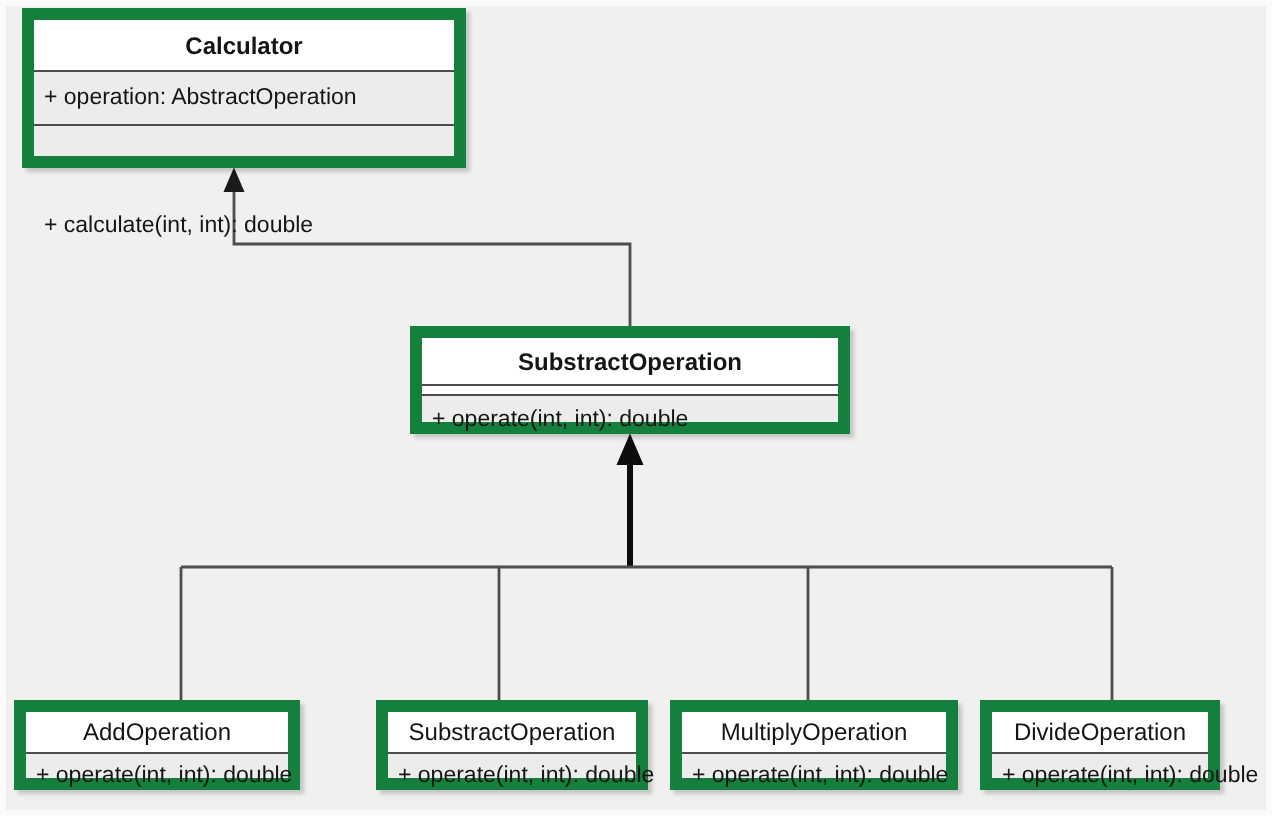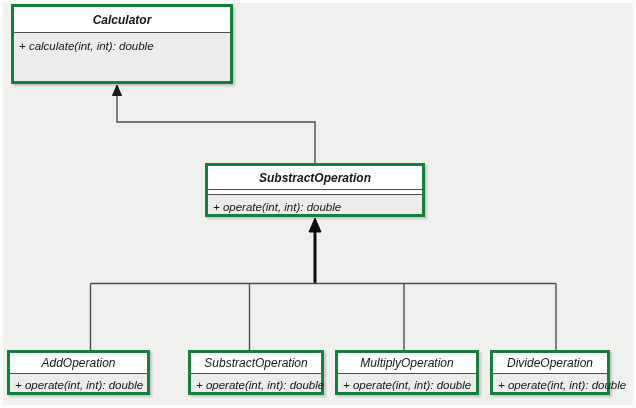--- a/index.html
+++ b/index.html
@@ -13,24 +13,23 @@
     border:3px solid #fbfbfa;background:#f0f0ee;
   }
   .wires{position:absolute;left:0;top:0;width:630px;height:402px;pointer-events:none;}
   .wires .thin{stroke:#4d4d4d;stroke-width:1.4;fill:none;}
   .wires .thick{stroke:#0d0d0d;stroke-width:3;fill:none;}
   .wires .head-thin{fill:#1a1a1a;stroke:#1a1a1a;stroke-width:1;}
   .wires .head-thick{fill:#0d0d0d;stroke:#0d0d0d;stroke-width:1;}
 
   .uml-class{
     position:absolute;box-sizing:border-box;
-    border:3px solid #15803d;background:#ececea;
+    border:6px solid #15803d;background:#ececea;
     box-shadow:2px 2px 2px rgba(0,0,0,0.18);
     color:#151515;
-    font-style:italic;
   }
   .uml-class .title{
     background:#ffffff;border-bottom:1px solid #4d4d4d;
     display:flex;align-items:center;justify-content:center;
     font-size:12px;box-sizing:border-box;
   }
   .uml-class .title.bold{font-weight:bold;}
   .uml-class .spacer{
     background:#ffffff;border-bottom:1px solid #4d4d4d;box-sizing:border-box;
   }
@@ -38,21 +37,21 @@
     display:flex;align-items:center;
     font-size:11.5px;padding-left:5px;box-sizing:border-box;
     white-space:nowrap;
   }
   .uml-class .row.sep{border-bottom:1px solid #4d4d4d;}
 
   
   .cls-calculator{left:8px;top:1px;width:222px;height:80px;}
   .cls-calculator .title{height:26px;}
   .cls-calculator .row-attr{height:27px;}
-  .cls-calculator .row-method{height:25px;}
+  .cls-calculator .row-method{height:25px;margin-top:37px;}
 
   
   .cls-abstract{left:202px;top:160px;width:220px;height:54px;}
   .cls-abstract .title{height:24px;}
   .cls-abstract .spacer{height:5px;}
   .cls-abstract .row-method{height:23px;}
 
   
   .sub{top:347px;height:45px;}
   .sub .title{height:21px;font-weight:400;}
@@ -77,20 +76,21 @@
 
     <path class="thin" d="M87.5,280.5 L553,280.5"></path>
     <path class="thin" d="M87.5,280.5 L87.5,347"></path>
     <path class="thin" d="M246.5,280.5 L246.5,347"></path>
     <path class="thin" d="M401,280.5 L401,347"></path>
     <path class="thin" d="M553,280.5 L553,347"></path>
   </svg>
 
   <div class="uml-class cls-calculator">
     <div class="title bold">Calculator</div>
+    <div class="row row-attr sep">+ operation: AbstractOperation</div>
     <div class="row row-method">+ calculate(int, int): double</div>
   </div>
 
   <div class="uml-class cls-abstract">
     <div class="title bold">SubstractOperation</div>
     <div class="spacer"></div>
     <div class="row row-method">+ operate(int, int): double</div>
   </div>
 
   <div class="uml-class sub cls-add">

